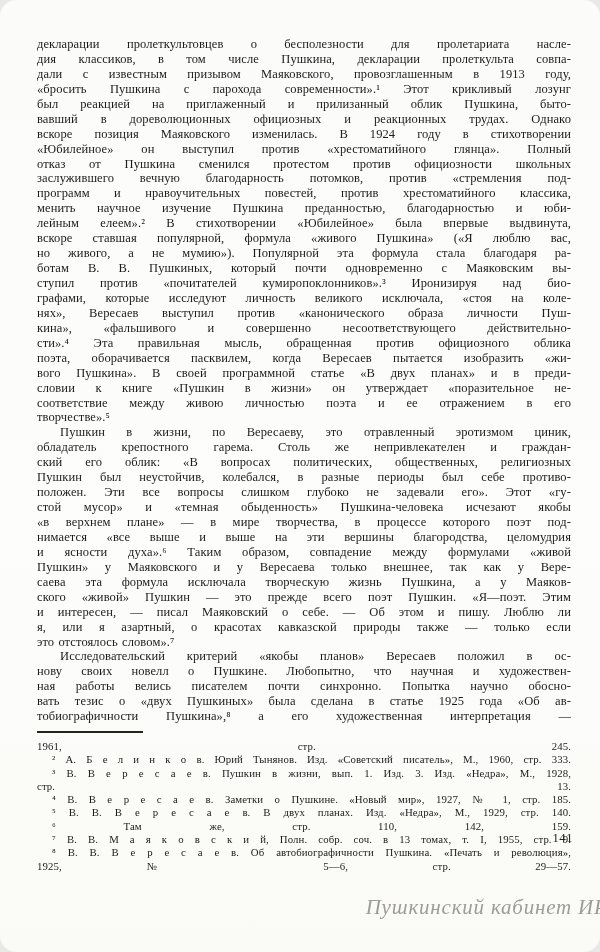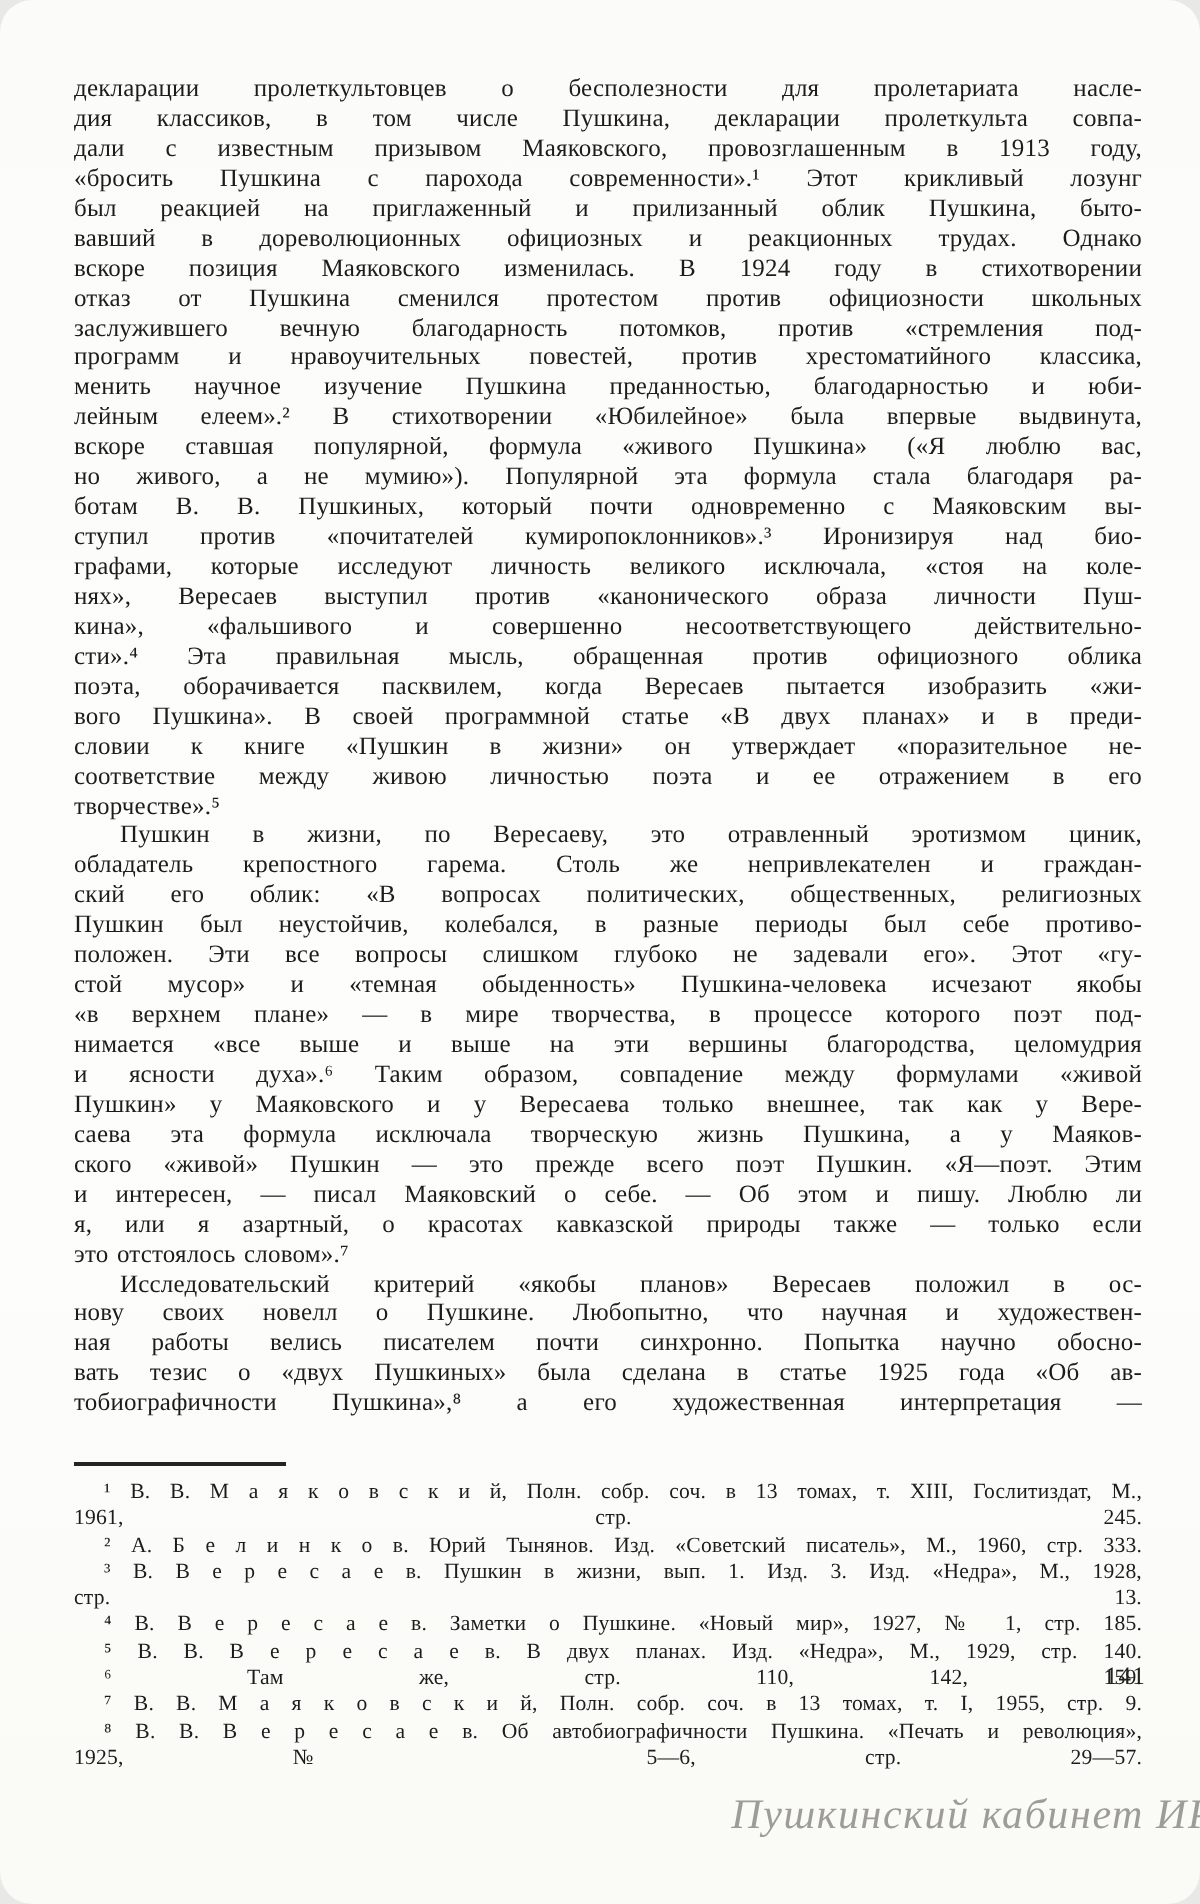--- a/index.html
+++ b/index.html
@@ -66,20 +66,21 @@
 
   <main class="textblock">
 
   <div class="line">декларации пролеткультовцев о бесполезности для пролетариата насле-</div>
       <div class="line">дия классиков, в том числе Пушкина, декларации пролеткульта совпа-</div>
       <div class="line">дали с известным призывом Маяковского, провозглашенным в 1913 году,</div>
       <div class="line">«бросить Пушкина с парохода современности».¹ Этот крикливый лозунг</div>
       <div class="line">был реакцией на приглаженный и прилизанный облик Пушкина, быто-</div>
       <div class="line">вавший в дореволюционных официозных и реакционных трудах. Однако</div>
       <div class="line">вскоре позиция Маяковского изменилась. В 1924 году в стихотворении</div>
+      <div class="line">«Юбилейное» он выступил против «хрестоматийного глянца». Полный</div>
       <div class="line">отказ от Пушкина сменился протестом против официозности школьных</div>
       <div class="line">заслужившего вечную благодарность потомков, против «стремления под-</div>
       <div class="line">программ и нравоучительных повестей, против хрестоматийного классика,</div>
       <div class="line">менить научное изучение Пушкина преданностью, благодарностью и юби-</div>
       <div class="line">лейным елеем».² В стихотворении «Юбилейное» была впервые выдвинута,</div>
       <div class="line">вскоре ставшая популярной, формула «живого Пушкина» («Я люблю вас,</div>
       <div class="line">но живого, а не мумию»). Популярной эта формула стала благодаря ра-</div>
       <div class="line">ботам В. В. Пушкиных, который почти одновременно с Маяковским вы-</div>
       <div class="line">ступил против «почитателей кумиропоклонников».³ Иронизируя над био-</div>
       <div class="line">графами, которые исследуют личность великого исключала, «стоя на коле-</div>
@@ -110,21 +111,20 @@
       <div class="line">нову своих новелл о Пушкине. Любопытно, что научная и художествен-</div>
       <div class="line">ная работы велись писателем почти синхронно. Попытка научно обосно-</div>
       <div class="line">вать тезис о «двух Пушкиных» была сделана в статье 1925 года «Об ав-</div>
       <div class="line">тобиографичности Пушкина»,⁸ а его художественная интерпретация —</div>
     </main>
 
   <div class="fnrule"></div>
 
   <section class="footnotes">
 
-  <div class="line indent">¹ В. В. М а я к о в с к и й,  Полн. собр. соч. в 13 томах, т. XIII, Гослитиздат, М.,</div>
       <div class="line flush">1961, стр. 245.</div>
       <div class="line indent">² А. Б е л и н к о в.  Юрий Тынянов. Изд. «Советский писатель», М., 1960, стр. 333.</div>
       <div class="line indent">³ В. В е р е с а е в.  Пушкин в жизни, вып. 1. Изд. 3. Изд. «Недра», М., 1928,</div>
       <div class="line flush">стр. 13.</div>
       <div class="line indent">⁴ В. В е р е с а е в.  Заметки о Пушкине. «Новый мир», 1927, № 1, стр. 185.</div>
       <div class="line indent flush">⁵ В. В. В е р е с а е в.  В двух планах. Изд. «Недра», М., 1929, стр. 140.</div>
       <div class="line indent flush">⁶ Там же, стр. 110, 142, 159.</div>
       <div class="line indent">⁷ В. В. М а я к о в с к и й,  Полн. собр. соч. в 13 томах, т. I, 1955, стр. 9.</div>
       <div class="line indent">⁸ В. В. В е р е с а е в.  Об автобиографичности Пушкина. «Печать и революция»,</div>
       <div class="line flush">1925, № 5—6, стр. 29—57.</div>

